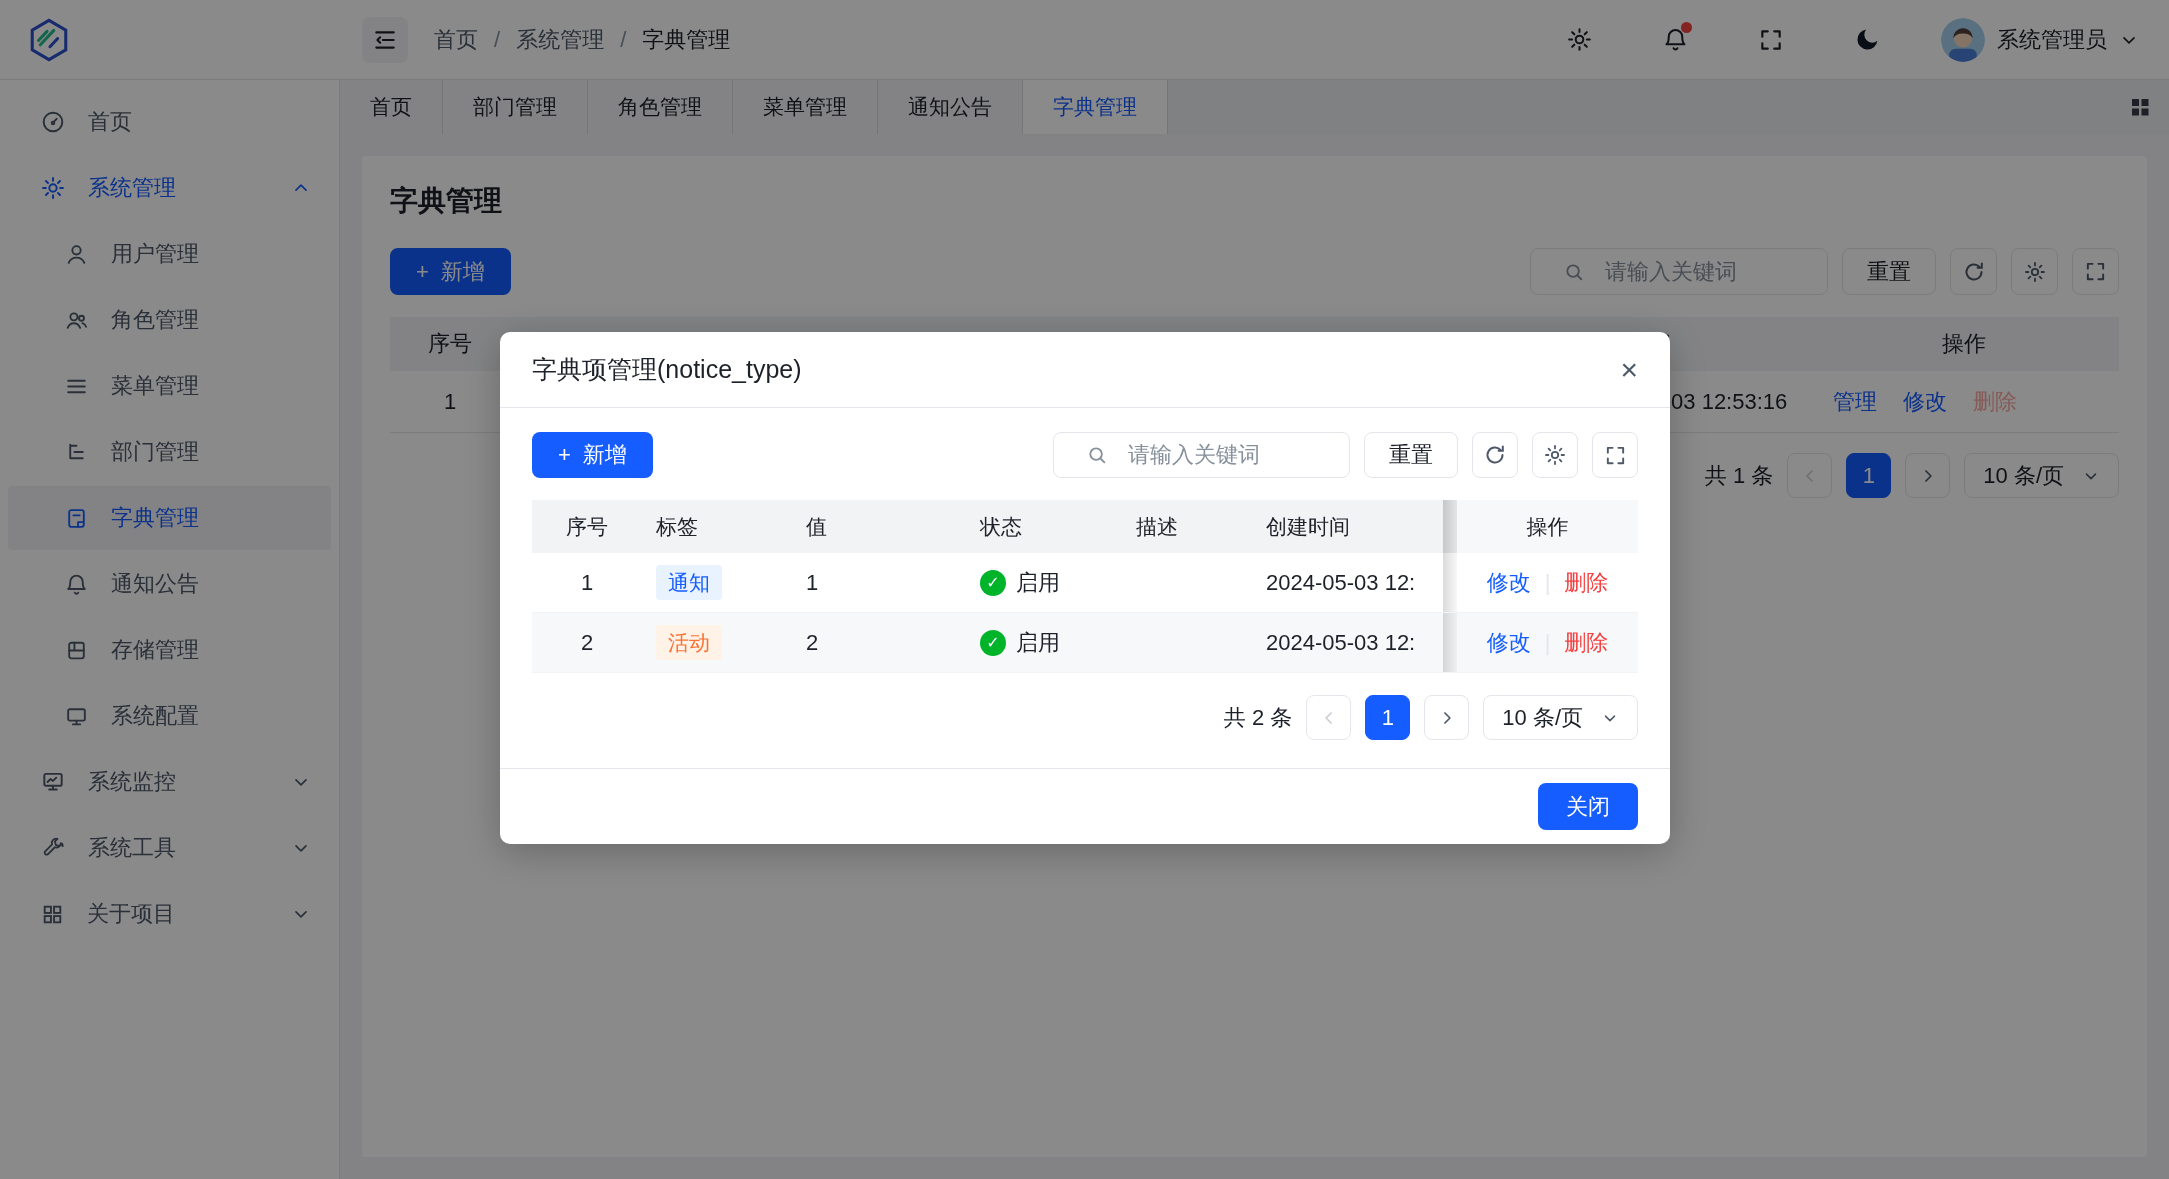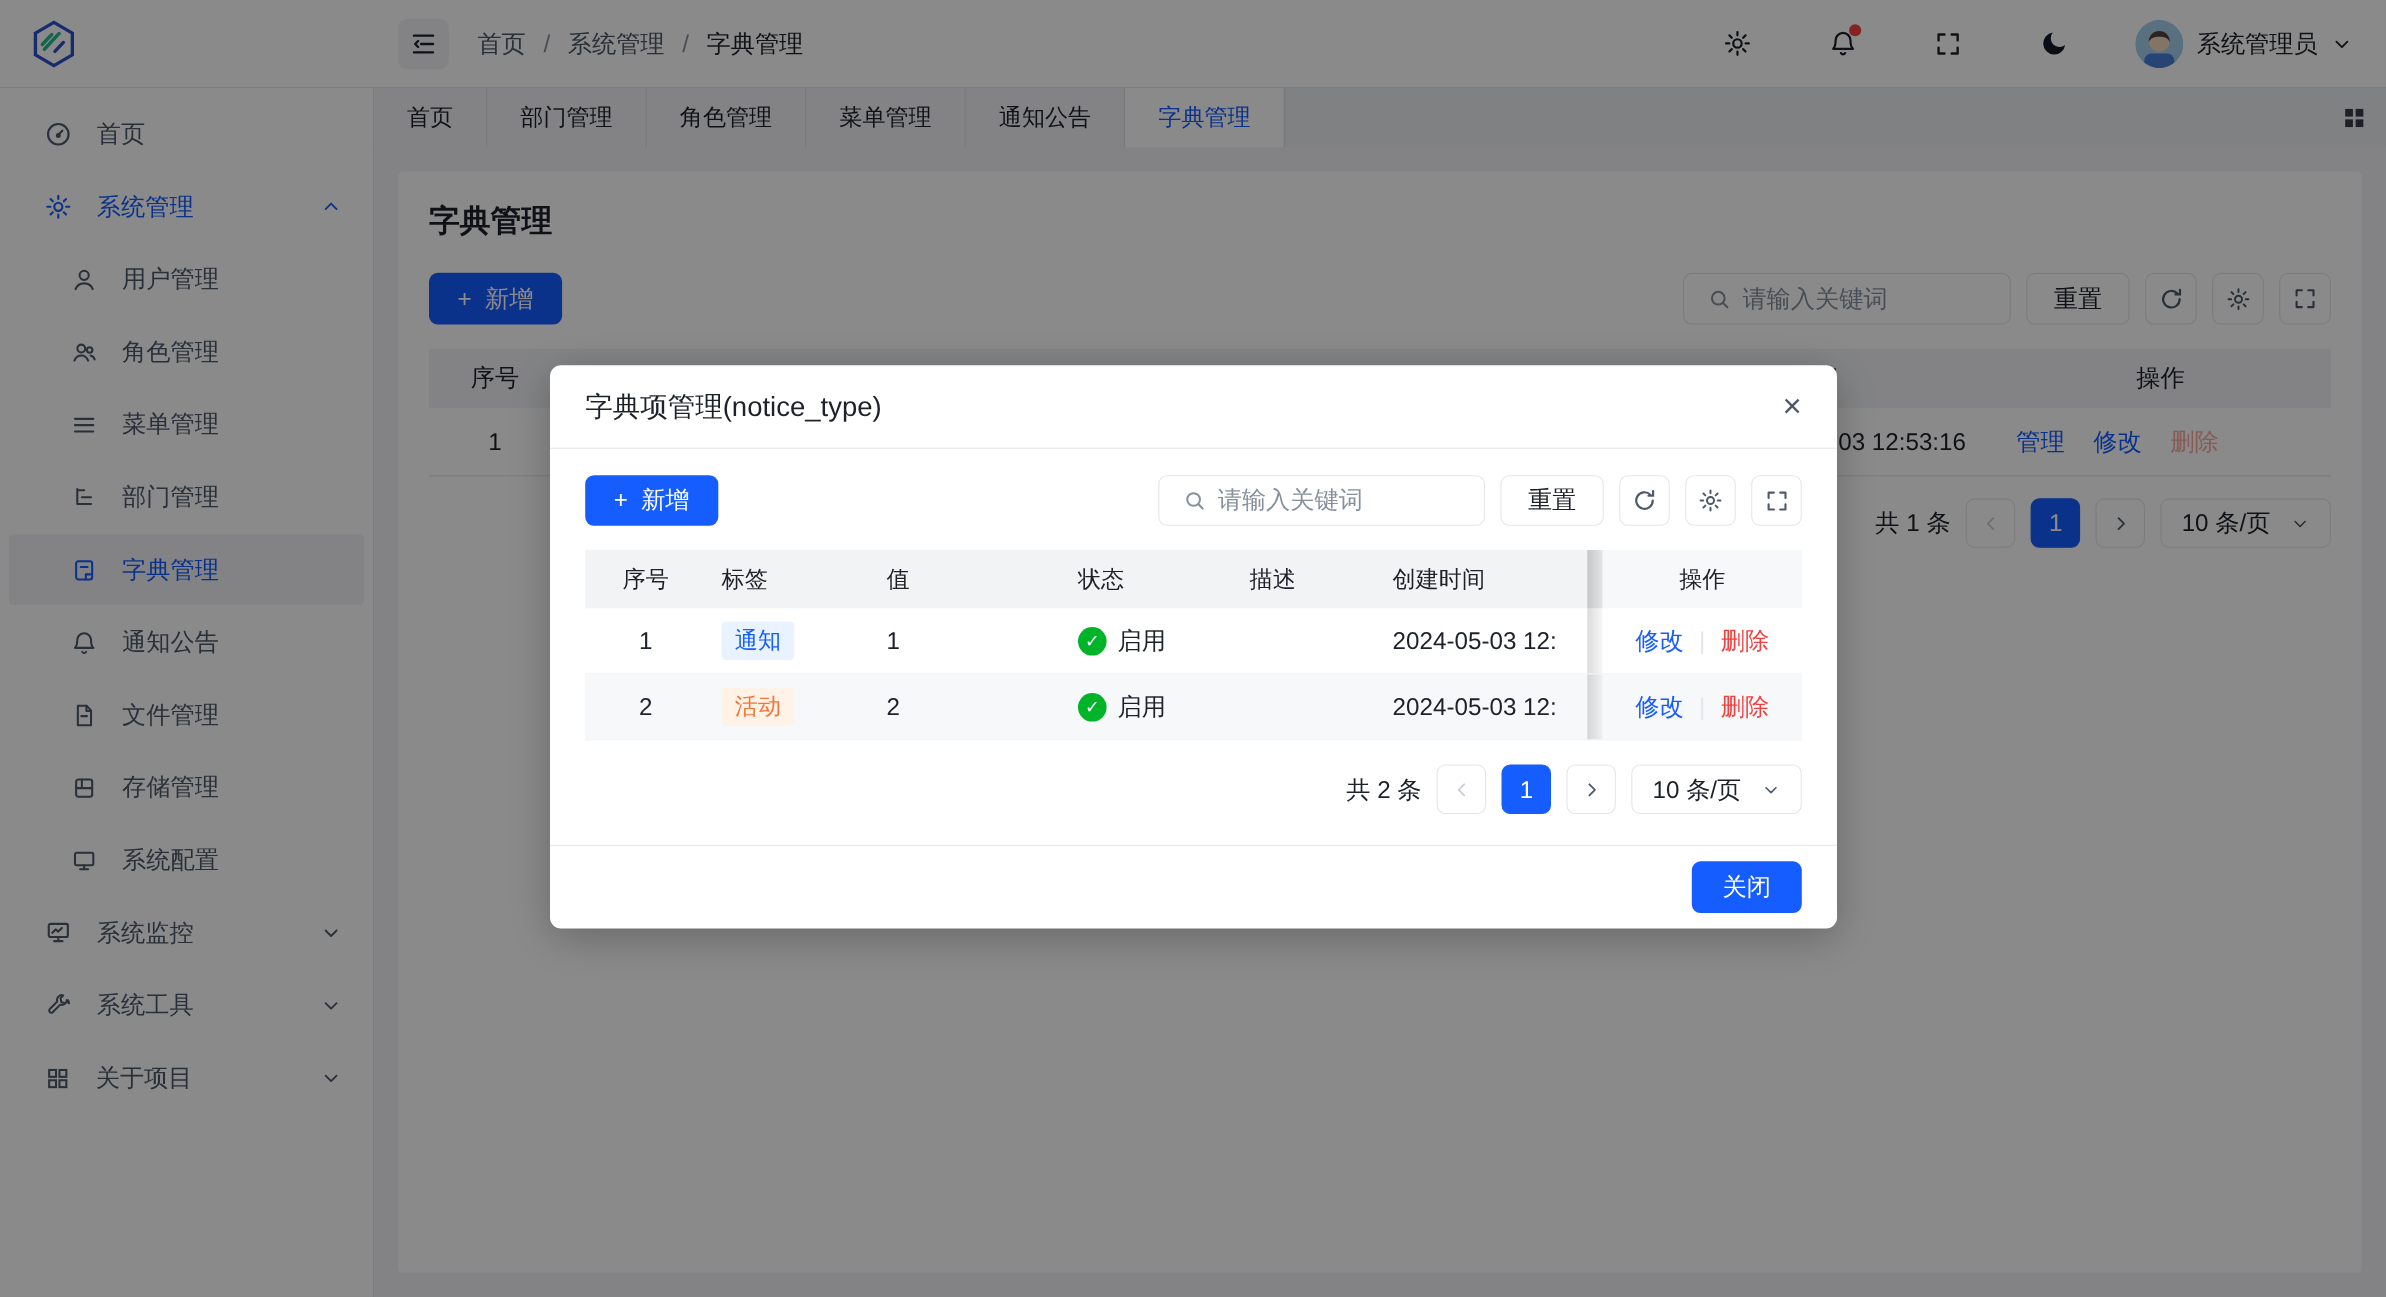--- a/index.html
+++ b/index.html
@@ -42,21 +42,21 @@
   .tab-menu { width:58px; display:flex; align-items:center; justify-content:center; color:#363c46; cursor:pointer; }
 
   .content { flex:1; padding:22px; overflow:hidden; }
   .card { background:#fff; border-radius:4px; height:100%; padding:26px 28px; }
   .page-title { font-size:28px; font-weight:600; margin-bottom:28px; }
   .toolbar { display:flex; align-items:center; justify-content:space-between; margin-bottom:22px; }
   .toolbar-right { display:flex; align-items:center; gap:14px; }
   .btn-primary { display:inline-flex; align-items:center; gap:12px; height:47px; padding:0 26px; background:#165dff; color:#fff; border:none; border-radius:8px; font-size:22px; cursor:pointer; font-family:inherit; }
   .btn-plain { height:47px; padding:0 24px; background:#fff; border:1px solid #e5e6eb; border-radius:8px; font-size:22px; color:#1d2129; cursor:pointer; font-family:inherit; }
   .icon-btn { width:47px; height:47px; background:#fff; border:1px solid #e5e6eb; border-radius:8px; display:flex; align-items:center; justify-content:center; color:#4e5969; cursor:pointer; }
-  .search-box { width:298px; height:47px; border:1px solid #e5e6eb; border-radius:8px; display:flex; align-items:center; gap:10px; padding:0 21px; color:#86909c; background:#fff; }
+  .search-box { width:298px; height:47px; border:1px solid #e5e6eb; border-radius:8px; display:flex; align-items:center; gap:20px; padding:0 32px; color:#86909c; background:#fff; }
   .search-box input { border:none; outline:none; flex:1; font-size:22px; font-family:inherit; color:#1d2129; background:transparent; min-width:0; }
   .search-box input::placeholder { color:#86909c; }
 
   
   .pg-table .thead { display:flex; align-items:center; height:54px; background:#f2f3f5; font-size:22px; color:#1d2129; }
   .pg-table .trow { display:flex; align-items:center; height:62px; border-bottom:1px solid #e5e6eb; font-size:22px; }
   .c-idx { width:120px; text-align:center; }
   .c-fill { flex:1; }
   .c-created { width:240px; padding-left:14px; }
   .c-created.hdr { text-align:left; }
@@ -243,28 +243,20 @@
           <path d="M13.5 20v-4.5h4"></path>
         </svg>
       <span class="mi-label">字典管理</span>
     </div>
     <div class="menu-item child">
       <svg width="25" height="25" viewBox="0 0 24 24" fill="none" stroke="currentColor" stroke-width="1.8" stroke-linecap="round" stroke-linejoin="round">
           <path d="M12 3.5a6 6 0 0 0-6 6c0 5.2-2 6.8-2 6.8h16s-2-1.6-2-6.8a6 6 0 0 0-6-6z"></path>
           <path d="M10.3 19.8a1.9 1.9 0 0 0 3.4 0"></path>
         </svg>
       <span class="mi-label">通知公告</span>
-    </div>
-    <div class="menu-item child">
-      <svg width="25" height="25" viewBox="0 0 24 24" fill="none" stroke="currentColor" stroke-width="1.8" stroke-linecap="round" stroke-linejoin="round">
-          <path d="M6.5 3.5h7.5l4 4v13h-11.5z"></path>
-          <path d="M14 3.5V8h4"></path>
-          <path d="M9.5 12.5h5"></path>
-        </svg>
-      <span class="mi-label">文件管理</span>
     </div>
     <div class="menu-item child">
       <svg width="25" height="25" viewBox="0 0 24 24" fill="none" stroke="currentColor" stroke-width="1.8" stroke-linecap="round" stroke-linejoin="round">
           <rect x="5" y="4.5" width="14" height="15" rx="2"></rect>
           <path d="M5 12h14M10 4.5V12"></path>
         </svg>
       <span class="mi-label">存储管理</span>
     </div>
     <div class="menu-item child">
       <svg width="25" height="25" viewBox="0 0 24 24" fill="none" stroke="currentColor" stroke-width="1.8" stroke-linecap="round" stroke-linejoin="round">

